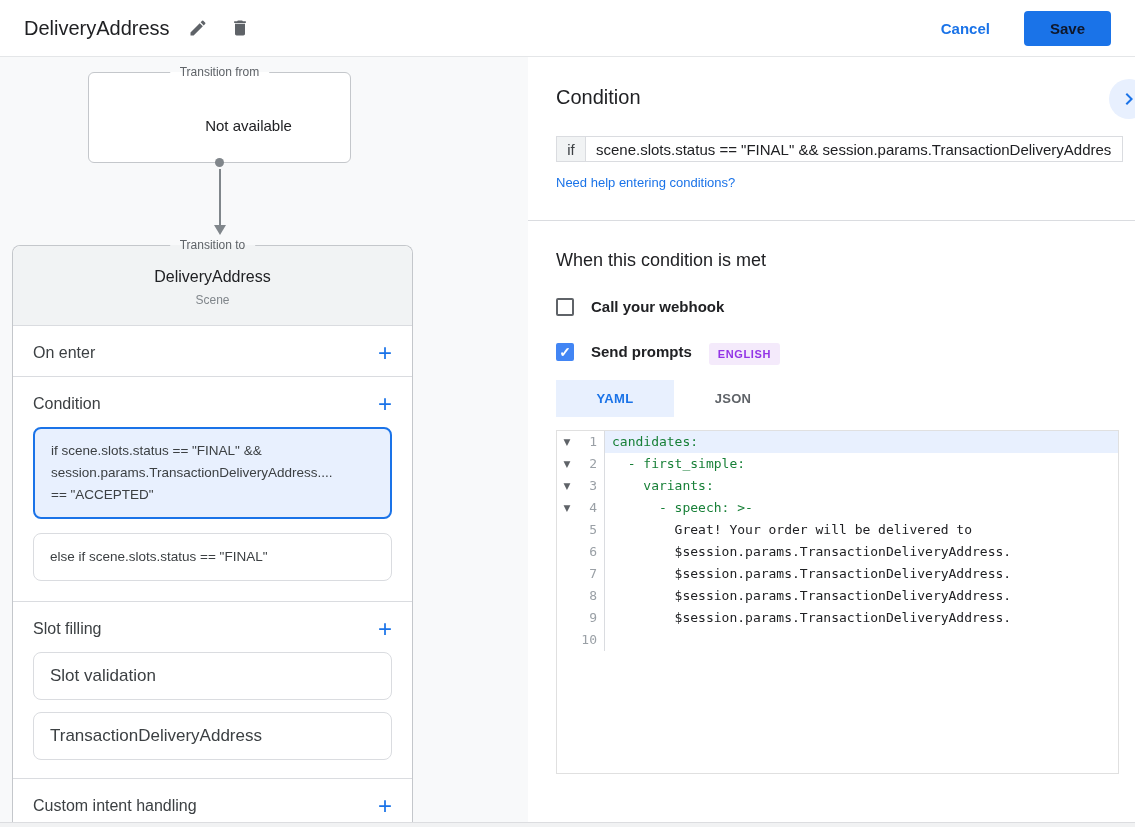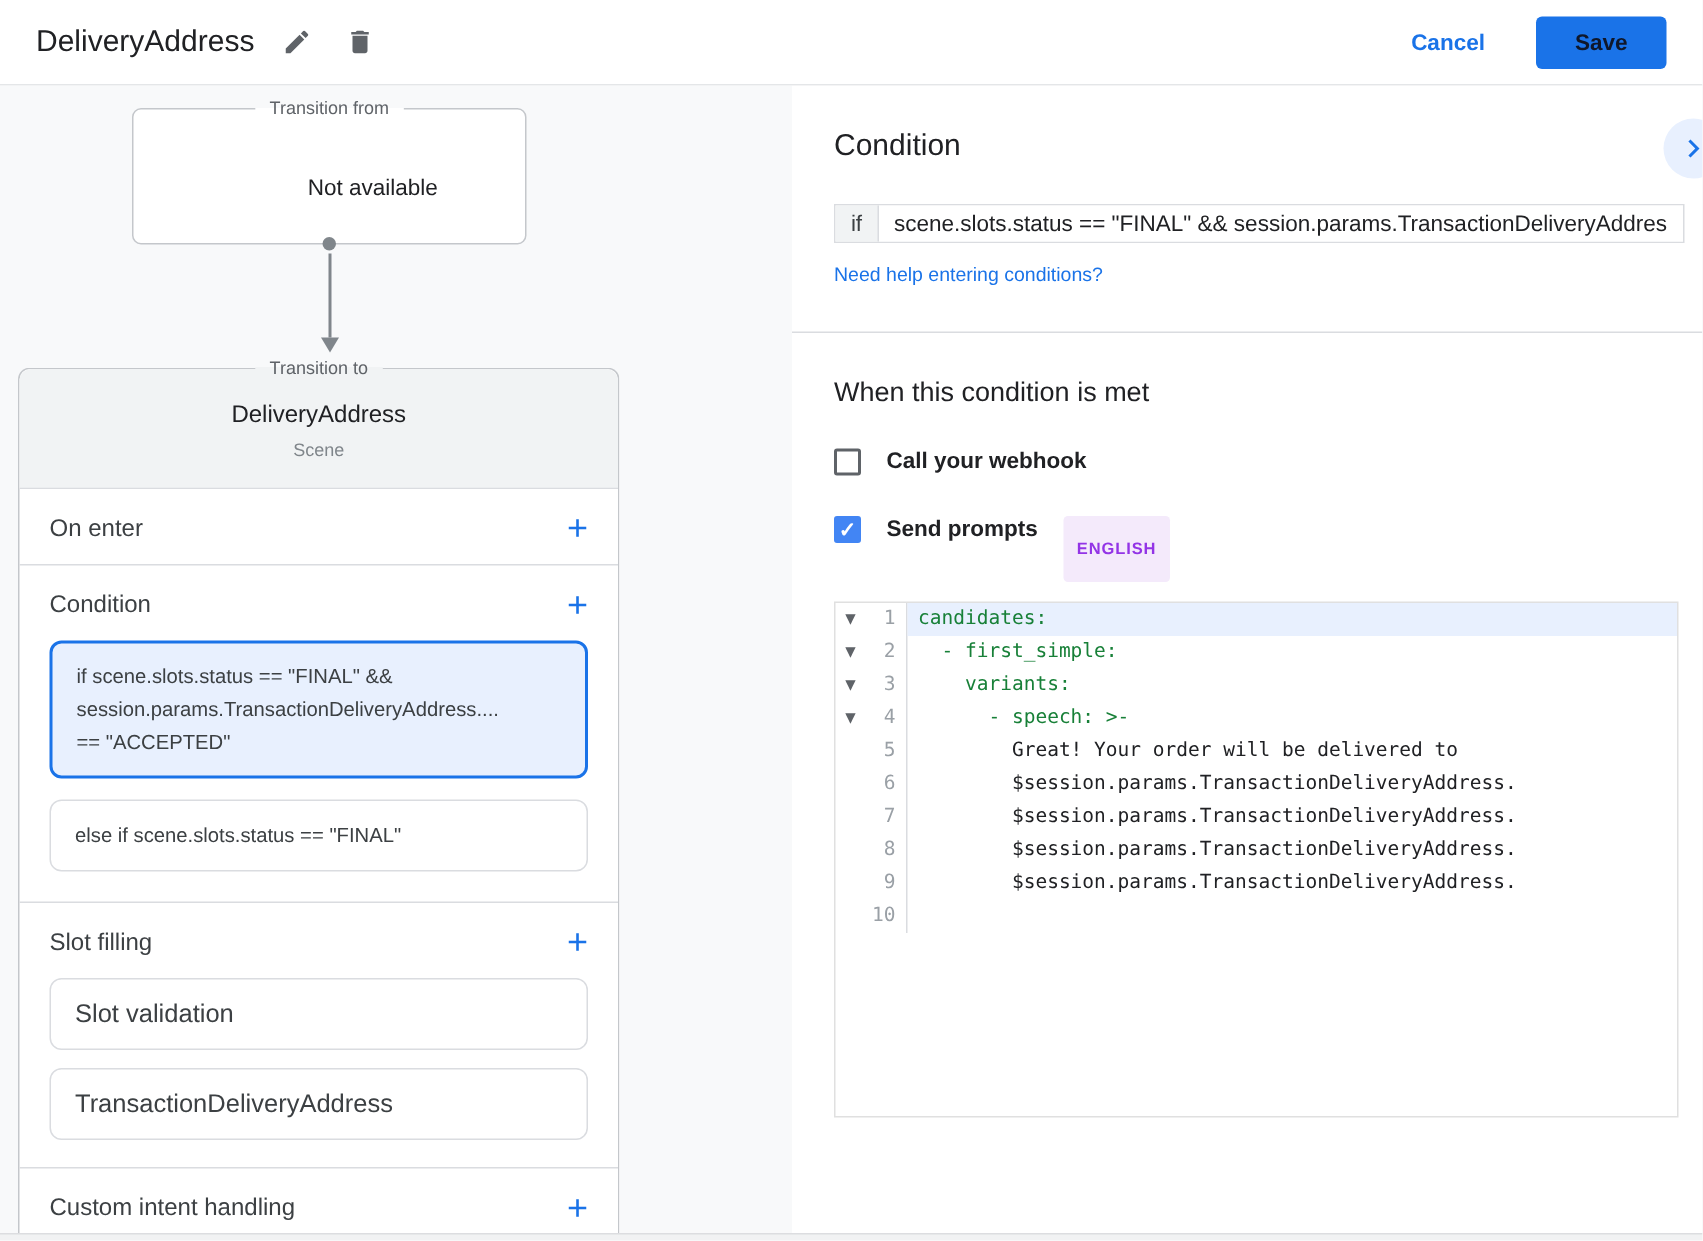--- a/index.html
+++ b/index.html
@@ -144,21 +144,21 @@
   .check-row { display: flex; margin-top: 27px; }
   .checkbox {
     width: 18px; height: 18px; border-radius: 2px; cursor: pointer; flex-shrink: 0;
     display: flex; align-items: center; justify-content: center;
   }
   .checkbox.unchecked { border: 2px solid #5f6368; background: #fff; }
   .checkbox.checked { background: #4285f4; border: 2px solid #4285f4; color: #fff; font-size: 14px; font-weight: bold; }
   .check-label { font-size: 15px; font-weight: bold; color: #202124; margin-left: 17px; }
   .lang-badge {
     margin-left: 17px; background: #f4eafb; color: #9334e6; font-size: 11px;
-    font-weight: bold; letter-spacing: 0.6px; padding: 16px 9px; border-radius: 3px;
+    font-weight: bold; letter-spacing: 0.6px; padding: 5px 9px; border-radius: 3px;
   }
   .rp-desc { margin-top: 13px; font-size: 13.5px; color: #3c4043; line-height: 20px; max-width: 565px; }
   .rp-desc .inline-link { color: #1a73e8; text-decoration: none; cursor: pointer; }
 
   
   .tabs { display: flex; margin-top: 15px; }
   .tab {
     width: 118px; height: 37px; display: flex; align-items: center; justify-content: center;
     font-size: 13px; font-weight: bold; letter-spacing: 0.3px; cursor: pointer;
     background: none; border: none; color: #5f6368; font-family: "Liberation Sans", sans-serif;
@@ -309,20 +309,24 @@
 
       <div class="check-row">
         <span class="checkbox checked">
           <span>✓</span>
         </span>
         <span class="check-label">Send prompts</span>
         <span class="lang-badge">ENGLISH</span>
       </div>
 
 
+      <div class="tabs">
+        <button class="tab active">YAML</button>
+        <button class="tab">JSON</button>
+      </div>
 
       <div class="editor">
         <div class="code-line">
           <button class="fold-cell">▼</button>
           <span class="num-cell">1</span>
           <span class="code-cell key hl">candidates:</span>
         </div>
         <div class="code-line">
           <button class="fold-cell">▼</button>
           <span class="num-cell">2</span>

